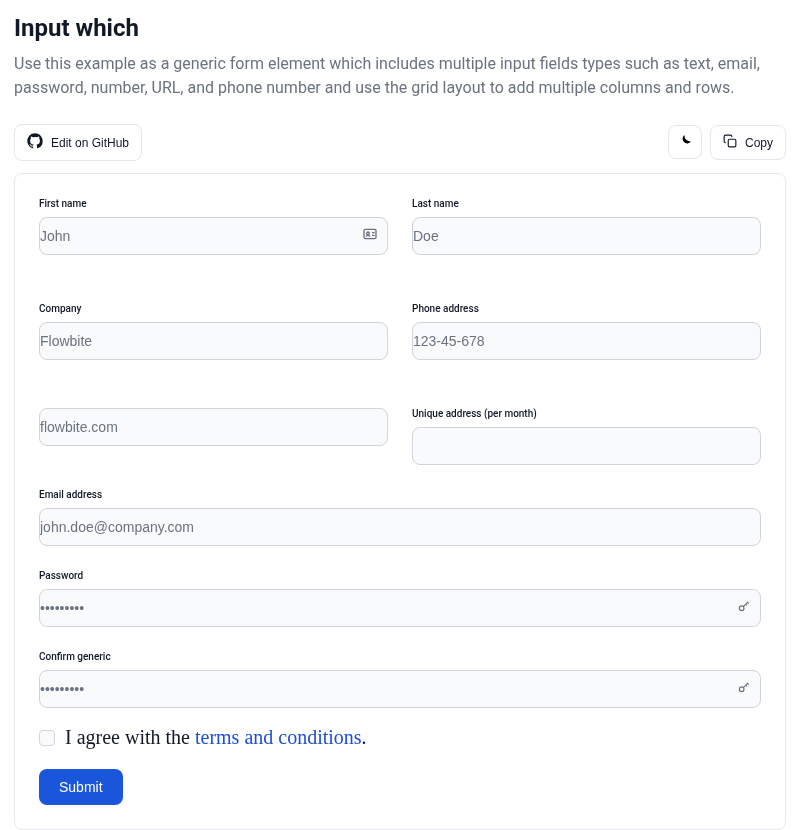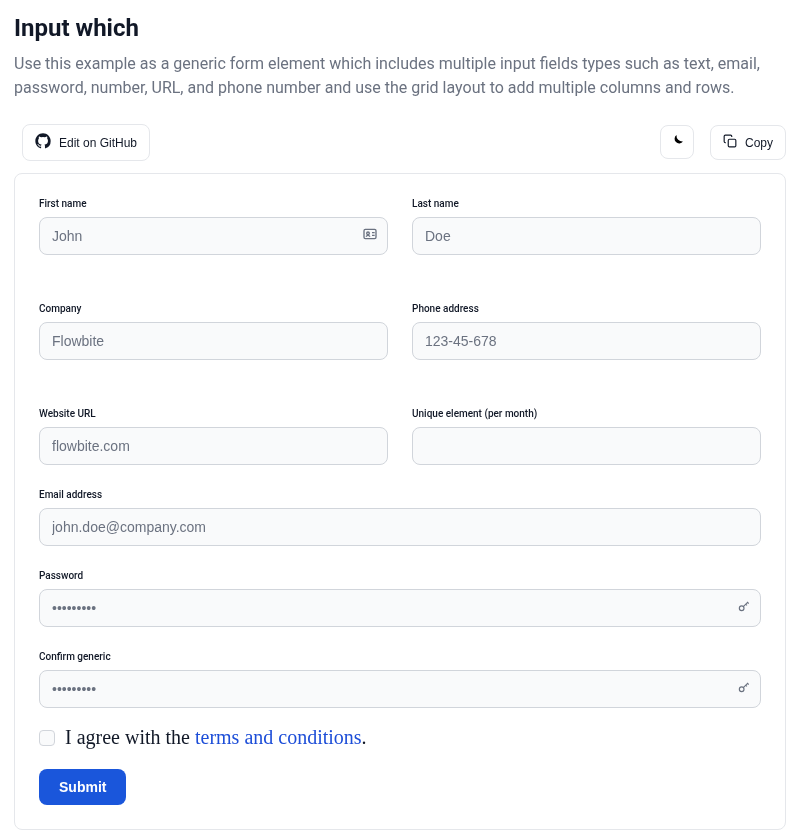--- a/index.html
+++ b/index.html
@@ -41,21 +41,20 @@
       align-items: center;
       gap: 8px;
       padding: 8px 12px;
       border: 1px solid #e5e7eb;
       border-radius: 8px;
       background: #fff;
       font-size: 12px;
       font-weight: 500;
       color: #111827;
       cursor: pointer;
-      margin-left: 8px;
     }
     .btn-icon-only {
       display: inline-flex;
       align-items: center;
       justify-content: center;
       width: 34px;
       height: 34px;
       border: 1px solid #e5e7eb;
       border-radius: 8px;
       background: #fff;
@@ -79,21 +78,21 @@
     }
     .label {
       display: block;
       font-size: 10px;
       font-weight: 500;
       color: #111827;
       margin-bottom: 8px;
     }
     .input {
       width: 100%;
-      padding: 10px 12px;
+      padding: 10px 0;
       border: 1px solid #d1d5db;
       border-radius: 8px;
       background: #f9fafb;
       font-size: 14px;
       color: #111827;
     }
     .input::placeholder {
       color: #6b7280;
     }
     .input-wrapper {
@@ -134,21 +133,21 @@
       text-decoration: none;
       cursor: pointer;
     }
     .btn-primary {
       padding: 10px 20px;
       background: #1a56db;
       color: #fff;
       border: none;
       border-radius: 8px;
       font-size: 14px;
-      font-weight: 700;
+      font-weight: 400;
       cursor: pointer;
     }
   </style>
 </head>
 <body>
 
 <h1>Input which</h1>
 <p class="description">Use this example as a generic form element which includes multiple input fields types such as text, email, password, number, URL, and phone number and use the grid layout to add multiple columns and rows.</p>
 
 <div class="toolbar">
@@ -203,25 +202,24 @@
     </div>
     <div class="form-group">
       <label class="label">Company</label>
       <input class="input" type="text" placeholder="Flowbite" style="">
     </div>
     <div class="form-group">
       <label class="label">Phone address</label>
       <input class="input" type="tel" placeholder="123-45-678" style="">
     </div>
     <div class="form-group">
-      <label class="label">Website URL</label>
       <input class="input" type="url" placeholder="flowbite.com" style="">
     </div>
     <div class="form-group">
-      <label class="label">Unique element (per month)</label>
+      <label class="label">Unique address (per month)</label>
       <input class="input" type="number" placeholder="" style="">
     </div>
   </div>
 
   <div class="form-group full">
     <label class="label">Email address</label>
     <input class="input" type="email" placeholder="john.doe@company.com" style="">
   </div>
 
   <div class="form-group full">

